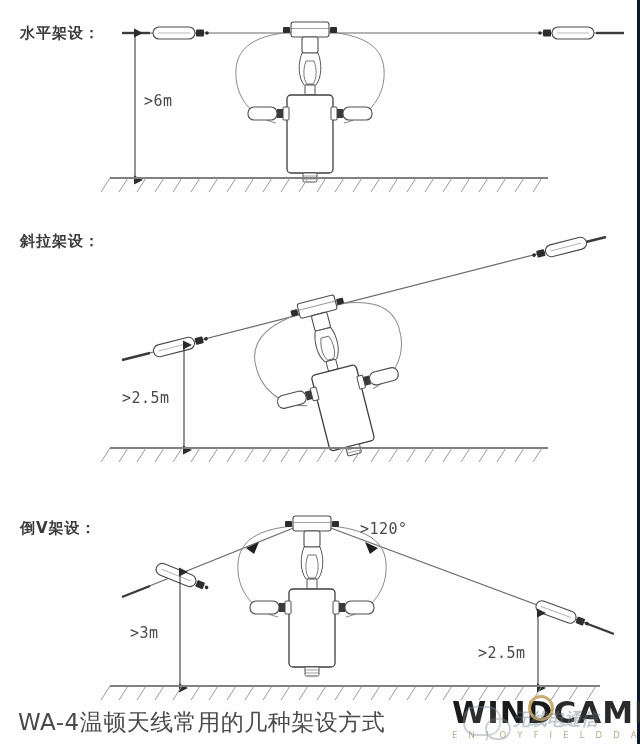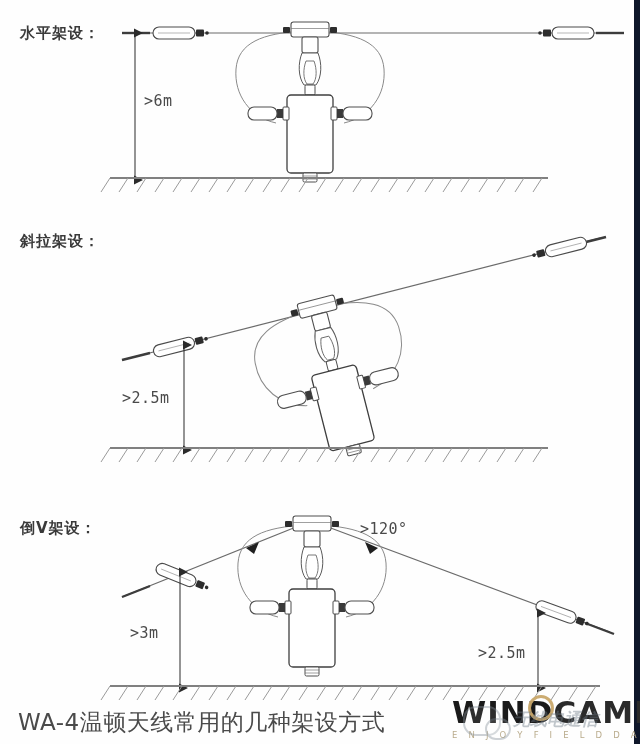--- a/index.html
+++ b/index.html
@@ -1,21 +1,21 @@
 <!DOCTYPE html>
 <html><head>
 <meta charset="utf-8">
 <style>
   html,body{margin:0;padding:0;background:#fff;}
   body{
     width:640px;height:744px;position:relative;overflow:hidden;
     font-family:"Liberation Sans","DejaVu Sans",sans-serif;
     background:#fefefe;
   }
-  .page{position:absolute;inset:0;border-right:6px solid #0f172a;box-sizing:border-box;}
+  .page{position:absolute;inset:0;border-right:3px solid #0f172a;box-sizing:border-box;}
   svg.diagram{position:absolute;left:0;top:0;width:640px;height:744px;}
 
   .cn-label{
     font-family:"DejaVu Sans","Liberation Sans",sans-serif;
     font-size:15px;font-weight:600;fill:#3a3a3a;letter-spacing:1px;
   }
   .dim-text{
     font-family:"DejaVu Sans Mono","Liberation Mono",monospace;
     font-size:15px;fill:#4a4a4a;letter-spacing:0.5px;
   }

